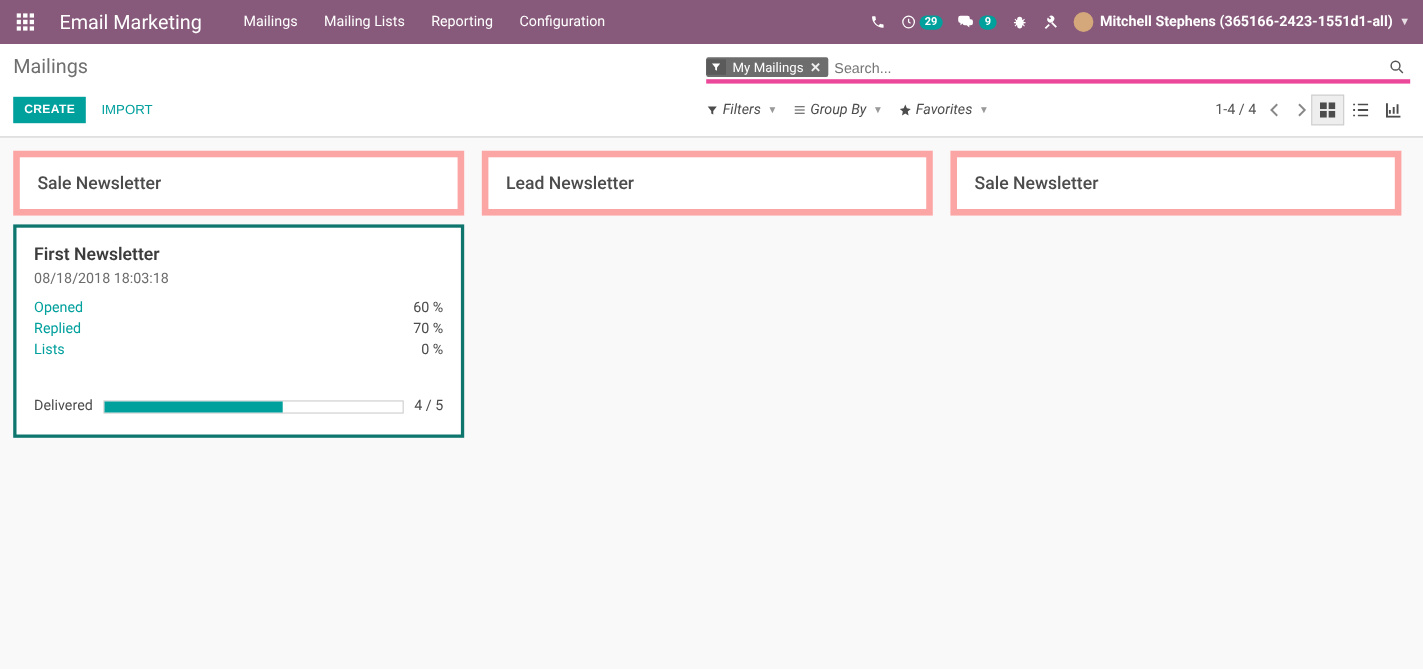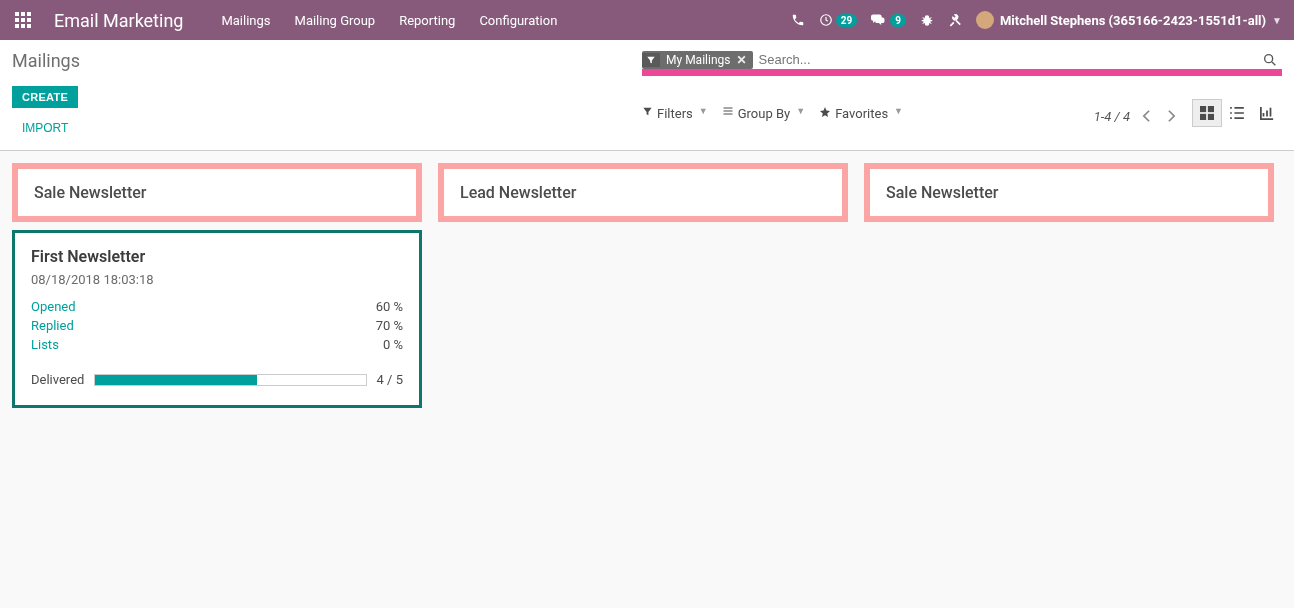--- a/index.html
+++ b/index.html
@@ -17,53 +17,53 @@
   .navbar .badge { background: #00a09d; color: #fff; font-size: 10px; border-radius: 8px; padding: 1px 5px; margin-left: 3px; }
   .navbar .user-area { display: flex; align-items: center; gap: 6px; cursor: pointer; font-size: 13px; }
   .navbar .avatar { width: 18px; height: 18px; border-radius: 50%; background: #d4a87a; display: inline-block; }
   .navbar .caret { font-size: 10px; opacity: 0.8; }
 
   
   .control-panel { background: #fff; border-bottom: 1px solid #ccc; padding: 0; }
   .cp-top { display: flex; align-items: flex-start; padding: 10px 12px 4px 12px; }
   .cp-title { font-size: 18px; color: #6f6f6f; font-weight: 400; }
   .cp-top-right { margin-left: auto; width: 640px; }
-  .search-wrap { display: flex; align-items: center; border-bottom: 7px solid #ec4899; height: 26px; }
+  .search-wrap { display: flex; align-items: center; border-bottom: 4px solid #ec4899; height: 26px; }
   .search-facet { background: #6d6d6d; color: #fff; font-size: 12px; padding: 2px 4px 2px 4px; display: flex; align-items: center; gap: 4px; border-radius: 2px; }
   .search-facet .facet-icon { background: #5a5a5a; padding: 2px 4px; display: flex; align-items: center; margin: -2px 2px -2px -4px; }
   .search-facet .facet-remove { cursor: pointer; font-weight: bold; opacity: 0.9; padding: 0 2px; }
   .search-input { flex: 1; border: none; outline: none; font-size: 13px; padding: 2px 6px; background: transparent; }
   .search-zoom { cursor: pointer; color: #666; padding: 0 4px; }
 
   .cp-bottom { display: flex; align-items: center; padding: 6px 12px 10px 12px; }
-  .cp-btns { display: flex; gap: 8px; flex-direction: column; }
+  .cp-btns { display: flex; gap: 8px; }
   .btn-create { background: #00a09d; color: #fff; border: none; padding: 5px 10px; font-size: 11px; font-weight: 600; letter-spacing: 0.3px; cursor: pointer; }
   .btn-import { background: none; border: none; color: #00a09d; font-size: 12px; font-weight: 500; cursor: pointer; padding: 5px 6px; }
   .cp-middle { margin-left: auto; display: flex; align-items: center; gap: 14px; width: 640px; }
   .cp-filter-group { display: flex; align-items: center; gap: 14px; }
-  .cp-filter { display: flex; align-items: flex-start; gap: 4px; cursor: pointer; color: #4c4c4c; font-size: 13px; }
+  .cp-filter { display: flex; align-items: center; gap: 4px; cursor: pointer; color: #4c4c4c; font-size: 13px; font-style: italic; }
   .cp-filter .drop-caret { font-size: 9px; color: #999; margin-left: 2px; }
-  .cp-far-right { margin-left: auto; display: flex; align-items: flex-end; gap: 12px; font-style: italic; }
+  .cp-far-right { margin-left: auto; display: flex; align-items: center; gap: 0; }
   .pager { display: flex; align-items: center; gap: 8px; color: #555; font-size: 13px; }
   .pager .nav-arrow { cursor: pointer; color: #888; padding: 4px; font-size: 14px; }
   .view-switch { display: flex; align-items: center; gap: 0; }
   .view-btn { width: 30px; height: 28px; display: flex; align-items: center; justify-content: center; cursor: pointer; color: #666; border: 1px solid transparent; }
   .view-btn.active { background: #eee; border: 1px solid #ccc; }
 
   
   .kanban { display: flex; gap: 16px; padding: 12px; align-items: flex-start; }
   .kanban-col { width: 410px; }
   .kanban-col-header { background: #fff; border: 6px solid #fca5a5; padding: 14px 16px; font-size: 16px; color: #4c4c4c; font-weight: 500; margin-bottom: 8px; cursor: pointer; }
   .kanban-card { background: #fff; border: 3px solid #0f766e; padding: 14px 16px 18px 16px; cursor: pointer; }
   .kc-title { font-size: 16px; font-weight: 600; color: #3c3c3c; margin-bottom: 6px; }
   .kc-date { font-size: 13px; color: #6c6c6c; margin-bottom: 10px; }
   .kc-row { display: flex; justify-content: space-between; font-size: 13px; padding: 2px 0; }
   .kc-row .label { color: #00a09d; }
   .kc-row .val { color: #4c4c4c; }
-  .kc-deliv { display: flex; align-items: center; gap: 10px; margin-top: 18px; font-size: 13px; }
+  .kc-deliv { display: flex; align-items: center; gap: 10px; margin-top: 34px; font-size: 13px; }
   .kc-deliv .dlabel { color: #4c4c4c; }
   .kc-progress { flex: 1; height: 12px; border: 1px solid #ccc; background: #fff; position: relative; }
   .kc-progress-bar { height: 100%; background: #00a09d; }
   .kc-deliv .dval { color: #4c4c4c; }
 
   svg { display: block; }
 </style>
 </head>
 <body>
 
@@ -79,21 +79,21 @@
           <rect x="12" y="6" width="4" height="4"></rect>
           <rect x="0" y="12" width="4" height="4"></rect>
           <rect x="6" y="12" width="4" height="4"></rect>
           <rect x="12" y="12" width="4" height="4"></rect>
         </g>
       </svg>
   </div>
   <div class="brand">Email Marketing</div>
   <div class="nav-menu">
     <a>Mailings</a>
-    <a>Mailing Group</a>
+    <a>Mailing Lists</a>
     <a>Reporting</a>
     <a>Configuration</a>
   </div>
   <div class="spacer"></div>
   <div class="nav-right">
     <div class="icon-btn">
       <svg width="14" height="14" viewBox="0 0 24 24" fill="#fff">
           <path d="M6.6 10.8c1.4 2.8 3.8 5.1 6.6 6.6l2.2-2.2c.3-.3.7-.4 1-.2 1.1.4 2.4.6 3.6.6.6 0 1 .4 1 1V20c0 .6-.4 1-1 1C10.6 21 3 13.4 3 4c0-.6.4-1 1-1h3.5c.6 0 1 .4 1 1 0 1.2.2 2.5.6 3.6.1.4 0 .8-.2 1l-2.3 2.2z"></path>
         </svg>
     </div>

